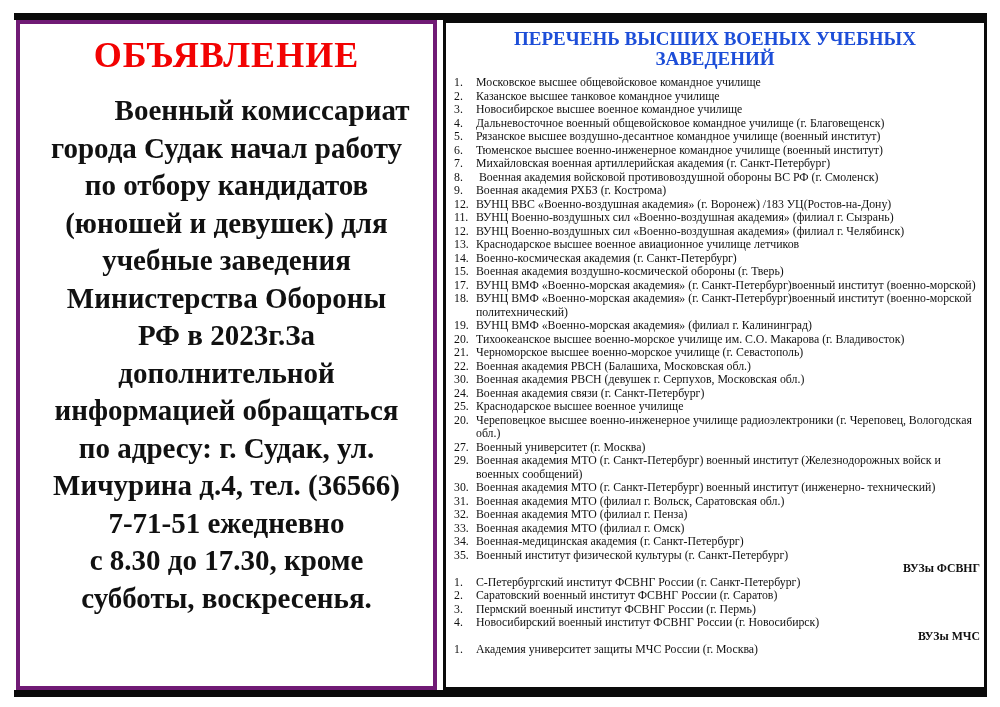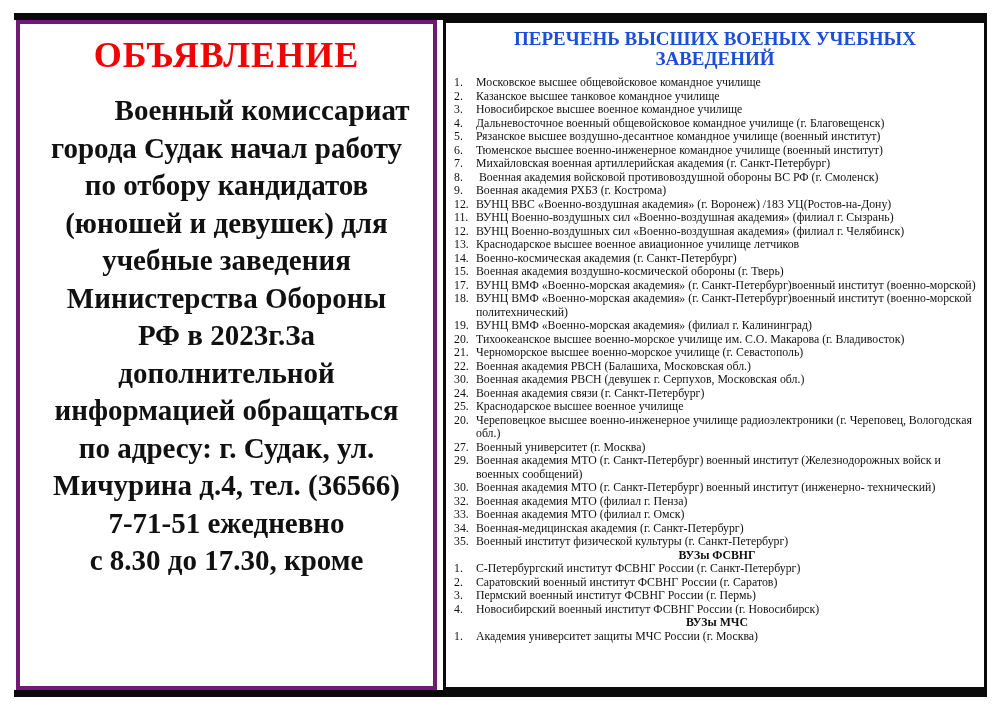--- a/index.html
+++ b/index.html
@@ -26,21 +26,21 @@
   .list-title{
     margin:6px 10px 0 10px;text-align:center;font-weight:bold;
     font-size:19px;line-height:20px;
   }
   .rlist{
     margin:7px 4px 0 8px;font-size:11.8px;line-height:13.5px;
   }
   .li{display:flex;}
   .li .num{flex:0 0 22px;}
   .li .txt{flex:1;white-space:pre-wrap;}
-  .sec-head{text-align:center;font-weight:bold;}
+  .sec-head{text-align:right;font-weight:bold;}
 </style>
 </head>
 <body>
 
 <div class="canvas">
   <div class="hbar top"></div>
   <div class="hbar bottom"></div>
 
   <div class="panel left">
     <div class="ann-title" style="color: rgb(242, 2, 2);">ОБЪЯВЛЕНИЕ</div>
@@ -51,20 +51,21 @@
         <div class="ann-line">(юношей и девушек) для</div>
         <div class="ann-line">учебные заведения</div>
         <div class="ann-line">Министерства Обороны</div>
         <div class="ann-line">РФ в 2023г.За</div>
         <div class="ann-line">дополнительной</div>
         <div class="ann-line">информацией обращаться</div>
         <div class="ann-line">по адресу: г. Судак, ул.</div>
         <div class="ann-line">Мичурина д.4, тел. (36566)</div>
         <div class="ann-line">7-71-51 ежедневно</div>
         <div class="ann-line">с 8.30 до 17.30, кроме</div>
+        <div class="ann-line">субботы, воскресенья.</div>
       </div>
   </div>
 
   <div class="panel right">
     <div class="list-title" style="color: #1d4ed8;">ПЕРЕЧЕНЬ ВЫСШИХ ВОЕНЫХ УЧЕБНЫХ ЗАВЕДЕНИЙ</div>
     <div class="rlist">
         <div class="li">
           <span class="num">1.</span>
           <span class="txt">Московское высшее общевойсковое командное училище</span>
         </div>
@@ -170,20 +171,24 @@
         </div>
         <div class="li">
           <span class="num">29.</span>
           <span class="txt">Военная академия МТО (г. Санкт-Петербург) военный институт (Железнодорожных войск и военных сообщений)</span>
         </div>
         <div class="li">
           <span class="num">30.</span>
           <span class="txt">Военная академия МТО (г. Санкт-Петербург) военный институт (инженерно- технический)</span>
         </div>
         <div class="li">
+          <span class="num">31.</span>
+          <span class="txt">Военная академия МТО (филиал г. Вольск, Саратовская обл.)</span>
+        </div>
+        <div class="li">
           <span class="num">32.</span>
           <span class="txt">Военная академия МТО (филиал г. Пенза)</span>
         </div>
         <div class="li">
           <span class="num">33.</span>
           <span class="txt">Военная академия МТО (филиал г. Омск)</span>
         </div>
         <div class="li">
           <span class="num">34.</span>
           <span class="txt">Военная-медицинская академия (г. Санкт-Петербург)</span>

